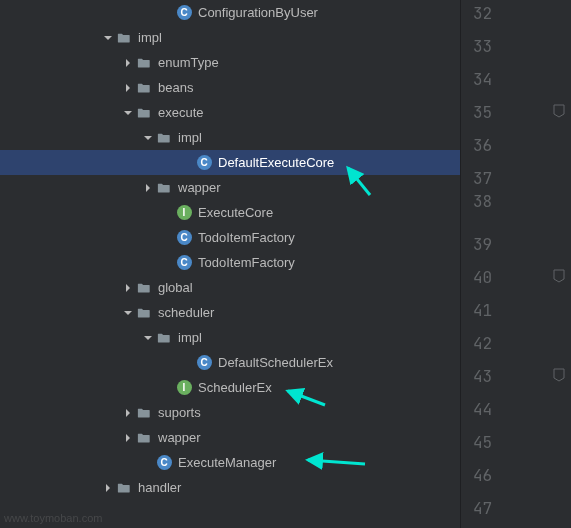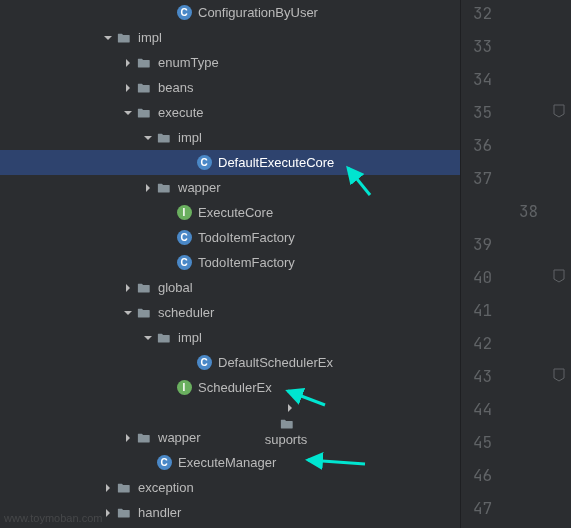--- a/index.html
+++ b/index.html
@@ -270,21 +270,21 @@
       </span>
       <span class="label">DefaultSchedulerEx</span>
     </div>
     <div class="tree-row" style="padding-left: 160px;">
       <span class="arrow"></span>
       <span class="icon">
         <span class="interface-icon">I</span>
       </span>
       <span class="label">SchedulerEx</span>
     </div>
-    <div class="tree-row" style="padding-left: 120px; flex-direction: column;">
+    <div class="tree-row" style="padding-left: 120px;">
       <span class="arrow">
         <svg width="10" height="10" viewBox="0 0 10 10">
           <path fill="#bababa" d="M3 1l4 4-4 4z"></path>
         </svg>
       </span>
       <span class="icon">
         <svg width="14" height="14" viewBox="0 0 16 16">
           <path fill="#87939a" d="M1.5 3h4l1.5 1.5H14a.5.5 0 01.5.5v7.5a.5.5 0 01-.5.5H1.5a.5.5 0 01-.5-.5V3.5A.5.5 0 011.5 3z"></path>
         </svg>
       </span>
@@ -302,33 +302,20 @@
         </svg>
       </span>
       <span class="label">wapper</span>
     </div>
     <div class="tree-row" style="padding-left: 140px;">
       <span class="arrow"></span>
       <span class="icon">
         <span class="class-icon">C</span>
       </span>
       <span class="label">ExecuteManager</span>
-    </div>
-    <div class="tree-row" style="padding-left: 100px;">
-      <span class="arrow">
-        <svg width="10" height="10" viewBox="0 0 10 10">
-          <path fill="#bababa" d="M3 1l4 4-4 4z"></path>
-        </svg>
-      </span>
-      <span class="icon">
-        <svg width="14" height="14" viewBox="0 0 16 16">
-          <path fill="#87939a" d="M1.5 3h4l1.5 1.5H14a.5.5 0 01.5.5v7.5a.5.5 0 01-.5.5H1.5a.5.5 0 01-.5-.5V3.5A.5.5 0 011.5 3z"></path>
-        </svg>
-      </span>
-      <span class="label">exception</span>
     </div>
     <div class="tree-row" style="padding-left: 100px;">
       <span class="arrow">
         <svg width="10" height="10" viewBox="0 0 10 10">
           <path fill="#bababa" d="M3 1l4 4-4 4z"></path>
         </svg>
       </span>
       <span class="icon">
         <svg width="14" height="14" viewBox="0 0 16 16">
           <path fill="#87939a" d="M1.5 3h4l1.5 1.5H14a.5.5 0 01.5.5v7.5a.5.5 0 01-.5.5H1.5a.5.5 0 01-.5-.5V3.5A.5.5 0 011.5 3z"></path>
@@ -338,21 +325,21 @@
     </div>
   </div>
 
 <div class="gutter" id="gutter">
     <div class="gutter-line" style="top: 3px;">32</div>
     <div class="gutter-line" style="top: 36px;">33</div>
     <div class="gutter-line" style="top: 69px;">34</div>
     <div class="gutter-line" style="top: 102px;">35</div>
     <div class="gutter-line" style="top: 135px;">36</div>
     <div class="gutter-line" style="top: 168px;">37</div>
-    <div class="gutter-line" style="top: 201px; margin-left: 46px;">38</div>
+    <div class="gutter-line" style="top: 191px;">38</div>
     <div class="gutter-line" style="top: 234px;">39</div>
     <div class="gutter-line" style="top: 267px;">40</div>
     <div class="gutter-line" style="top: 300px;">41</div>
     <div class="gutter-line" style="top: 333px;">42</div>
     <div class="gutter-line" style="top: 366px;">43</div>
     <div class="gutter-line" style="top: 399px;">44</div>
     <div class="gutter-line" style="top: 432px;">45</div>
     <div class="gutter-line" style="top: 465px;">46</div>
     <div class="gutter-line" style="top: 498px;">47</div>
     <div class="gutter-mark" style="top: 104px;"><svg width="12" height="14" viewBox="0 0 12 14">

